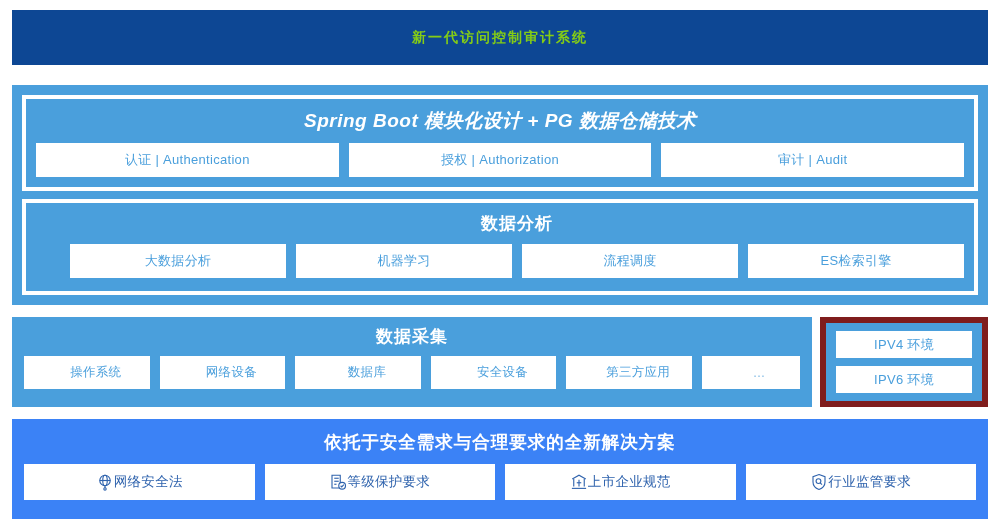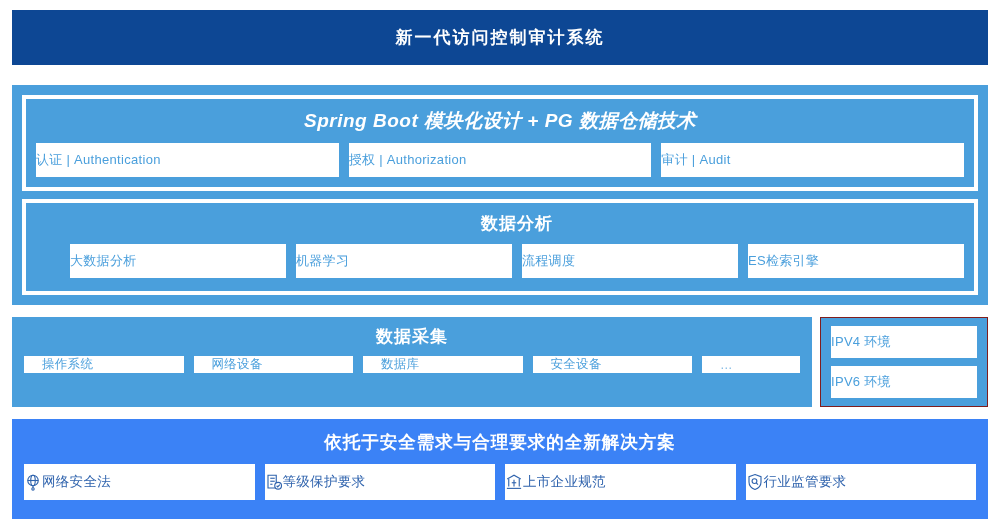--- a/index.html
+++ b/index.html
@@ -27,22 +27,22 @@
     left: 12px;
     top: 10px;
     width: 976px;
     height: 55px;
     background: #0d4794;
     display: flex;
     align-items: center;
     justify-content: center;
   }
   .header-title {
-    color: #ffffff;
-    font-size: 17px;
+    color: #84cc16;
+    font-size: 14px;
     font-weight: bold;
     letter-spacing: 2px;
     font-family: Liberation Serif, serif;
   }
 
   
   .block {
     position: absolute;
     box-sizing: border-box;
   }
@@ -79,20 +79,21 @@
     display: flex;
     gap: 10px;
   }
 
   .card {
     flex: 1 1 0;
     background: #ffffff;
     height: 34px;
     display: flex;
     align-items: center;
+    justify-content: center;
     color: #4a9fdc;
     font-size: 13px;
     letter-spacing: 0.3px;
     box-sizing: border-box;
   }
   .card.dots {
     flex: 0 0 98px;
     color: #7fb9e4;
     letter-spacing: 2px;
   }
@@ -119,32 +120,32 @@
     left: 12px;
     top: 317px;
     width: 800px;
     height: 90px;
     padding: 6px 12px 10px 12px;
   }
   #section-collect .panel-title {
     margin: 4px 0 9px 0;
   }
   #section-collect .card {
-    height: 17px;
+    height: 33px;
     font-size: 12.5px;
     padding-left: 18px;
   }
 
   #section-env {
     left: 820px;
     top: 317px;
     width: 168px;
     height: 90px;
     box-sizing: border-box;
-    border: 1px solid #7f1d1d;
+    border: 6px solid #7f1d1d;
     padding: 8px 10px;
     display: flex;
     flex-direction: column;
     justify-content: center;
     gap: 8px;
   }
   #section-env .card {
     height: 30px;
     font-size: 13px;
   }
@@ -231,20 +232,23 @@
         <span>操作系统</span>
       </div>
       <div class="card">
         <span>网络设备</span>
       </div>
       <div class="card">
         <span>数据库</span>
       </div>
       <div class="card">
         <span>安全设备</span>
+      </div>
+      <div class="card">
+        <span>第三方应用</span>
       </div>
       <div class="card dots">
         <span>…</span>
       </div>
     </div>
   </div>
 
   <div class="block block-light" id="section-env">
     <div class="card">
       <span>IPV4 环境</span>

